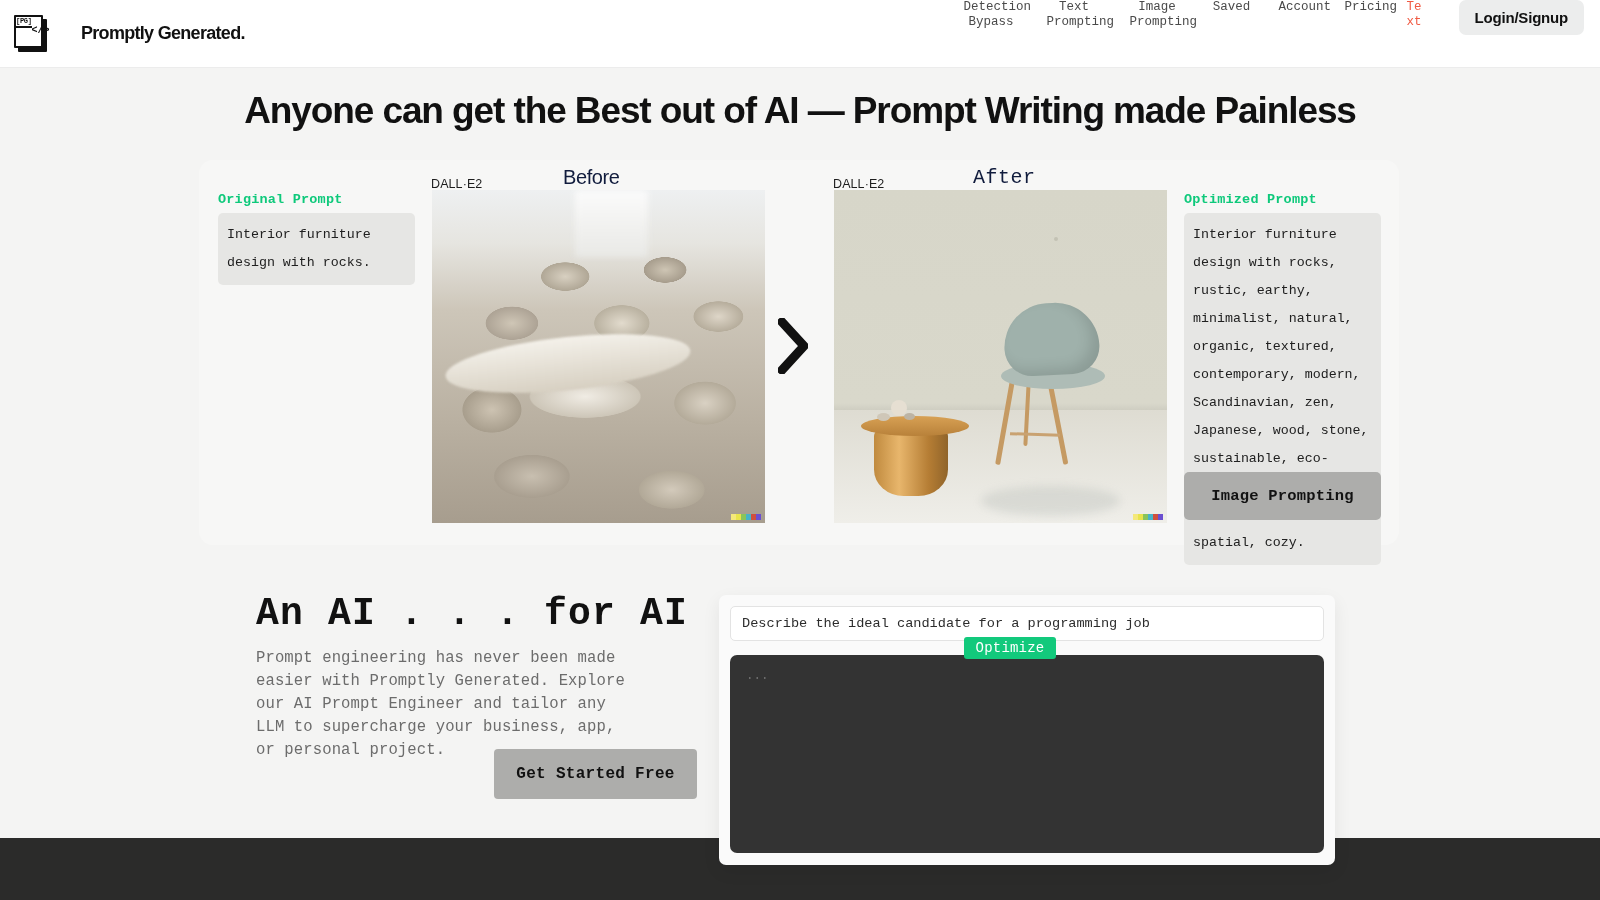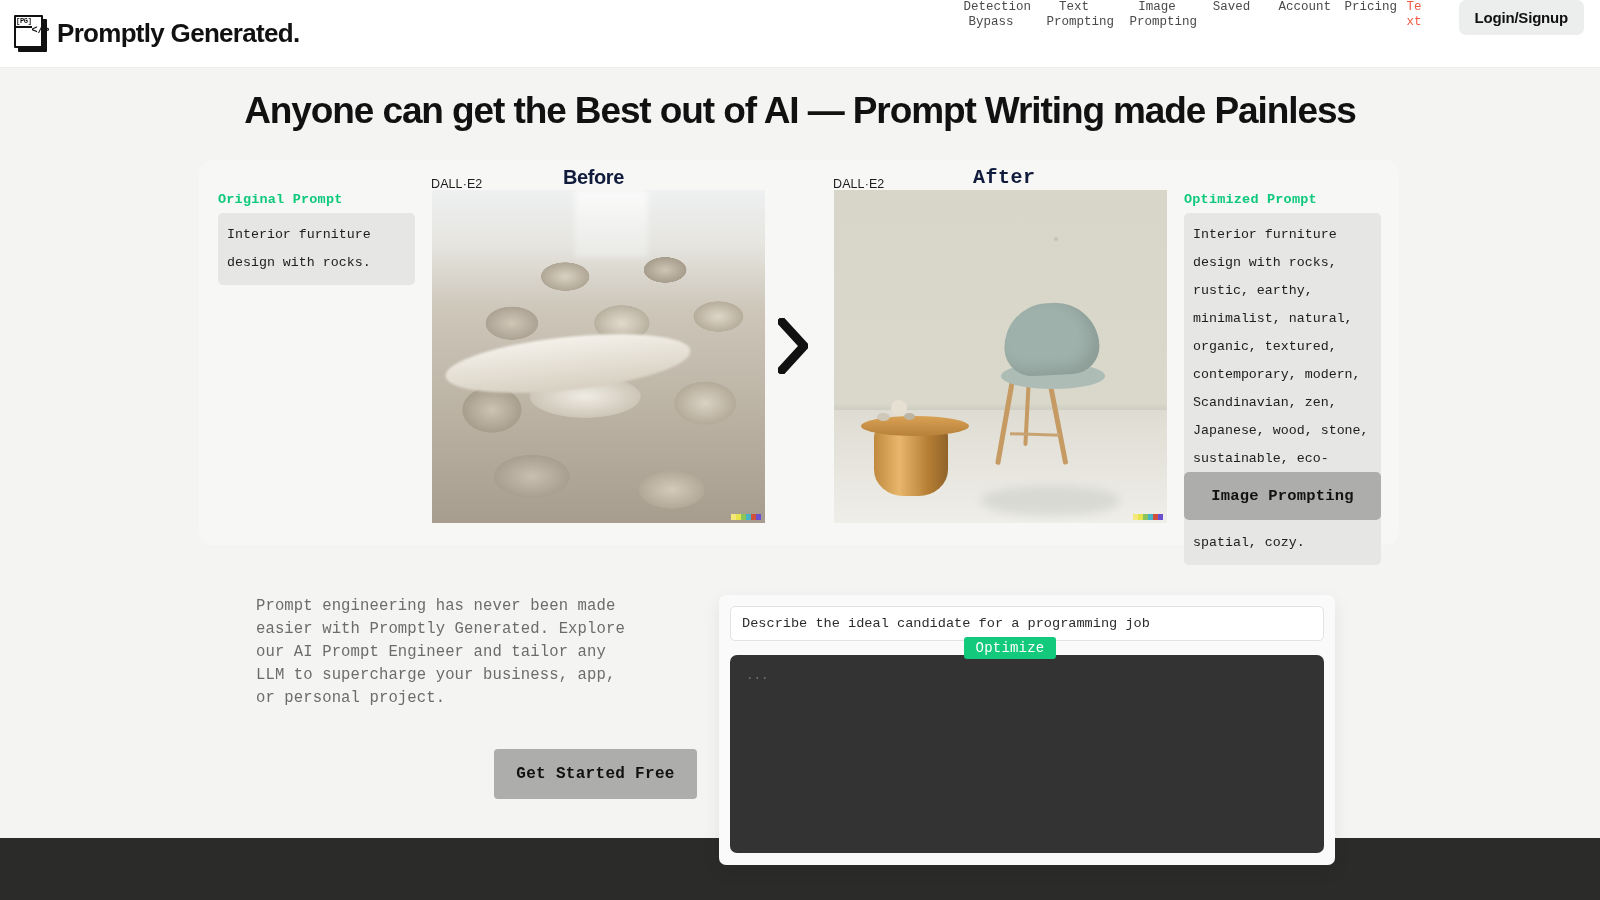--- a/index.html
+++ b/index.html
@@ -80,25 +80,26 @@
     align-items: center;
     justify-content: center;
     font-family: "Liberation Mono", monospace;
     font-size: 10px;
     font-weight: bold;
     color: #111;
     line-height: 1;
   }
 
   .brand-name {
-    font-size: 26px;
+    font-size: 18px;
     font-weight: bold;
     letter-spacing: -0.7px;
     color: #111;
     white-space: nowrap;
+    margin-left: 24px;
   }
 
   .nav {
     margin-left: auto;
     display: flex;
     align-items: flex-start;
     height: 68px;
   }
 
   .nav-item {
@@ -158,21 +159,21 @@
     left: 199px;
     top: 160px;
     width: 1200px;
     height: 385px;
     background: #f7f7f6;
     border-radius: 14px;
   }
 
   .label-before, .label-after {
     position: absolute;
-    font-weight: bold;
+    font-weight: normal;
     color: #111c3d;
   }
   .label-before {
     left: 563px; top: 166px;
     font-family: "Liberation Sans", sans-serif;
     font-size: 20px;
     letter-spacing: -0.4px;
   }
   .label-after {
     left: 973px; top: 166px;
@@ -532,20 +533,21 @@
 
 <div class="chevron">
   <svg viewBox="0 0 30 56" width="30" height="56" aria-hidden="true">
     <path d="M4 4 L26 28 L4 52" fill="none" stroke="#111111" stroke-width="9" stroke-linecap="square" stroke-linejoin="miter"></path>
   </svg>
 </div>
 
 <button class="img-prompting-btn">Image Prompting</button>
 
 <div class="lower-left">
+  <div class="an-ai">An AI . . . for AI</div>
   <div class="lower-desc">Prompt engineering has never been made
 easier with Promptly Generated. Explore
 our AI Prompt Engineer and tailor any
 LLM to supercharge your business, app,
 or personal project.</div>
   <button class="get-started-btn">Get Started Free</button>
 </div>
 
 <div class="demo-panel">
   <input class="demo-input" type="text" placeholder="Describe the ideal candidate for a programming job" style="">

